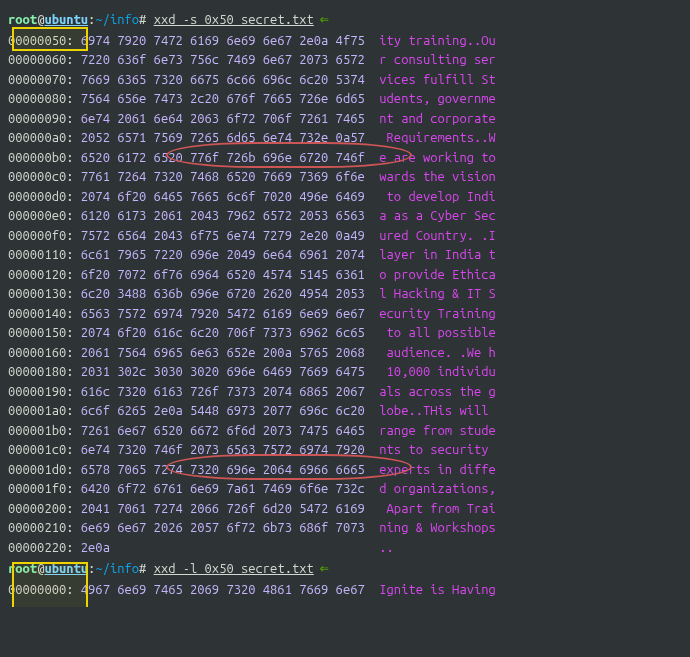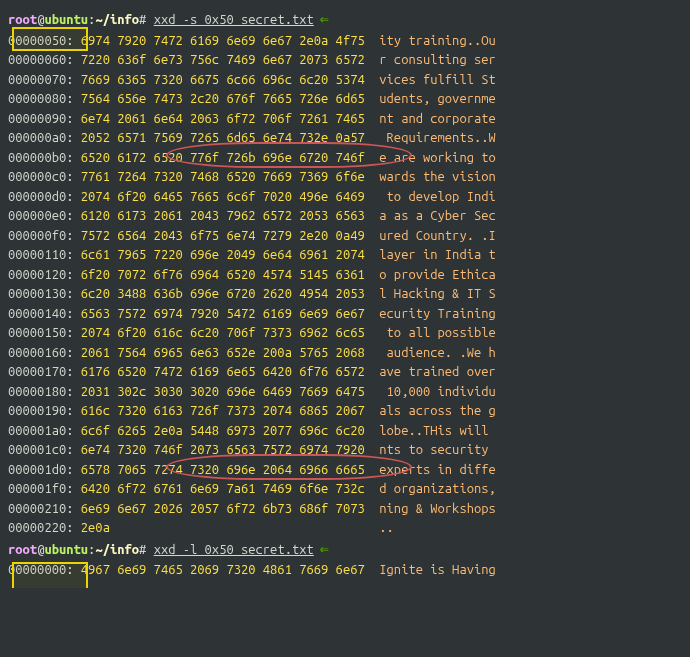--- a/index.html
+++ b/index.html
@@ -6,35 +6,35 @@
       margin: 0;
       padding: 8px;
       background: #2e3436;
       font-family: 'Ubuntu Mono', 'DejaVu Sans Mono', 'Courier New', monospace;
       font-size: 13px;
       line-height: 1.5;
       color: #d3d7cf;
       width: 674px;
     }
     .line { white-space: pre; }
-    .prompt-user { color: #f0abfc; font-weight: bold; margin-top: 30px; }
-    .prompt-host { color: #bef264; font-weight: bold; }
+    .prompt-user { color: #86efac; font-weight: bold; margin-top: 30px; }
+    .prompt-host { color: #7dd3fc; font-weight: bold; text-decoration: underline; }
     .prompt-colon { color: #d3d7cf; }
-    .prompt-path { color: #fef9c3; font-weight: bold; }
+    .prompt-path { color: #0ea5e9; font-weight: normal; }
     .prompt-mark { color: #d3d7cf; }
     .cmd { color: #d3d7cf; text-decoration: underline; }
     .arrow {
       color: #4e9a06;
       font-weight: bold;
       margin-left: 6px;
       font-size: 15px;
     }
     .offset { color: #d3d7cf; text-align: center; }
-    .hex { color: #fde047; margin-top: 14px; }
-    .ascii { color: #fdba74; margin-top: 13px; }
+    .hex { color: #c4b5fd; margin-top: 14px; }
+    .ascii { color: #d946ef; margin-top: 13px; }
     .box-yellow {
       border: 2px solid #edd400;
       background: rgba(237,212,0,0.05);
       position: absolute;
       pointer-events: none;
     }
     .circle-red {
       border: 2px solid #cc5555;
       border-radius: 50%/70%;
       position: absolute;
@@ -60,27 +60,28 @@
       <div class="line"><span class="offset">000000c0:</span> <span class="hex">7761 7264 7320 7468 6520 7669 7369 6f6e</span>  <span class="ascii">wards the vision</span></div>
       <div class="line"><span class="offset">000000d0:</span> <span class="hex">2074 6f20 6465 7665 6c6f 7020 496e 6469</span>  <span class="ascii"> to develop Indi</span></div>
       <div class="line"><span class="offset">000000e0:</span> <span class="hex">6120 6173 2061 2043 7962 6572 2053 6563</span>  <span class="ascii">a as a Cyber Sec</span></div>
       <div class="line"><span class="offset">000000f0:</span> <span class="hex">7572 6564 2043 6f75 6e74 7279 2e20 0a49</span>  <span class="ascii">ured Country. .I</span></div>
       <div class="line"><span class="offset">00000110:</span> <span class="hex">6c61 7965 7220 696e 2049 6e64 6961 2074</span>  <span class="ascii">layer in India t</span></div>
       <div class="line"><span class="offset">00000120:</span> <span class="hex">6f20 7072 6f76 6964 6520 4574 5145 6361</span>  <span class="ascii">o provide Ethica</span></div>
       <div class="line"><span class="offset">00000130:</span> <span class="hex">6c20 3488 636b 696e 6720 2620 4954 2053</span>  <span class="ascii">l Hacking &amp; IT S</span></div>
       <div class="line"><span class="offset">00000140:</span> <span class="hex">6563 7572 6974 7920 5472 6169 6e69 6e67</span>  <span class="ascii">ecurity Training</span></div>
       <div class="line"><span class="offset">00000150:</span> <span class="hex">2074 6f20 616c 6c20 706f 7373 6962 6c65</span>  <span class="ascii"> to all possible</span></div>
       <div class="line"><span class="offset">00000160:</span> <span class="hex">2061 7564 6965 6e63 652e 200a 5765 2068</span>  <span class="ascii"> audience. .We h</span></div>
-      <div class="line"><span class="offset">00000170:</span> <span class="hex">6176 6520 7472 6169 6e65 6420 6f76 6572</span>  <span class="ascii">ave trained over</span></div>
       <div class="line"><span class="offset">00000180:</span> <span class="hex">2031 302c 3030 3020 696e 6469 7669 6475</span>  <span class="ascii"> 10,000 individu</span></div>
       <div class="line"><span class="offset">00000190:</span> <span class="hex">616c 7320 6163 726f 7373 2074 6865 2067</span>  <span class="ascii">als across the g</span></div>
       <div class="line"><span class="offset">000001a0:</span> <span class="hex">6c6f 6265 2e0a 5448 6973 2077 696c 6c20</span>  <span class="ascii">lobe..THis will </span></div>
+      <div class="line"><span class="offset">000001b0:</span> <span class="hex">7261 6e67 6520 6672 6f6d 2073 7475 6465</span>  <span class="ascii">range from stude</span></div>
       <div class="line"><span class="offset">000001c0:</span> <span class="hex">6e74 7320 746f 2073 6563 7572 6974 7920</span>  <span class="ascii">nts to security </span></div>
       <div class="line"><span class="offset">000001d0:</span> <span class="hex">6578 7065 7274 7320 696e 2064 6966 6665</span>  <span class="ascii">experts in diffe</span></div>
       <div class="line"><span class="offset">000001f0:</span> <span class="hex">6420 6f72 6761 6e69 7a61 7469 6f6e 732c</span>  <span class="ascii">d organizations,</span></div>
+      <div class="line"><span class="offset">00000200:</span> <span class="hex">2041 7061 7274 2066 726f 6d20 5472 6169</span>  <span class="ascii"> Apart from Trai</span></div>
       <div class="line"><span class="offset">00000210:</span> <span class="hex">6e69 6e67 2026 2057 6f72 6b73 686f 7073</span>  <span class="ascii">ning &amp; Workshops</span></div>
       <div class="line"><span class="offset">00000220:</span> <span class="hex">2e0a                                   </span>  <span class="ascii">..</span></div>
     </div>
 
   <div class="line"><span class="prompt-user">root</span><span class="prompt-colon">@</span><span class="prompt-host">ubuntu</span><span class="prompt-colon">:</span><span class="prompt-path">~/info</span><span class="prompt-mark">#</span> <span class="cmd">xxd -l 0x50 secret.txt</span><span class="arrow">⇐</span></div>
 
   <div id="dump2">
       <div class="line"><span class="offset">00000000:</span> <span class="hex">4967 6e69 7465 2069 7320 4861 7669 6e67</span>  <span class="ascii">Ignite is Having</span></div>
     </div>
 

